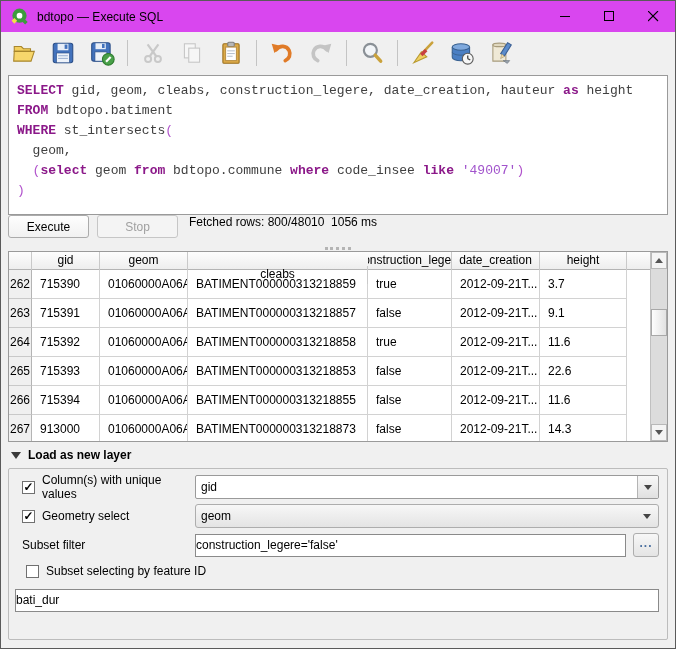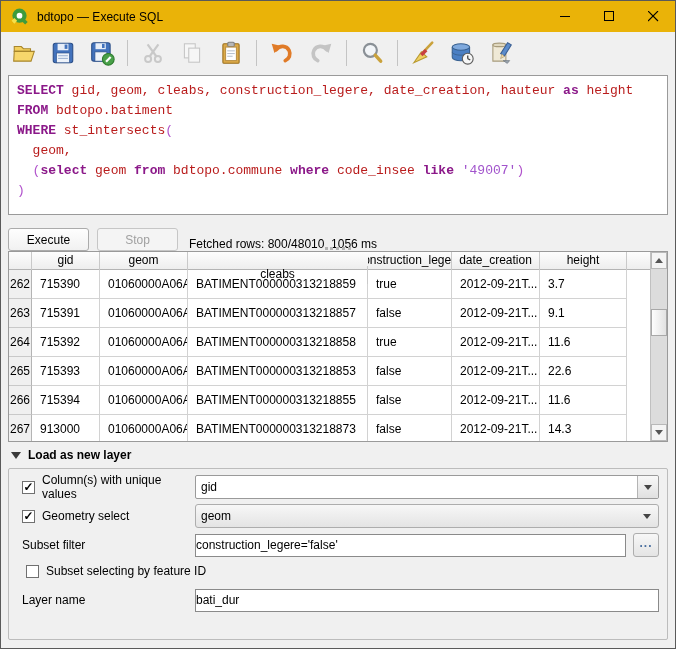--- a/index.html
+++ b/index.html
@@ -3,42 +3,42 @@
 <meta charset="utf-8">
 <style>
   * { margin:0; padding:0; box-sizing:border-box; }
   html,body { background:#cfcfcf; }
   body { font-family:"Liberation Sans", sans-serif; font-size:12px; color:#000; }
   .window {
     position:relative; width:676px; height:649px; background:#f0f0f0;
     border:1px solid #5a5a5a; overflow:hidden;
   }
   
-  .titlebar { height:31px; background:#eab308; display:flex; align-items:center; position:relative; }
+  .titlebar { height:31px; background:#d946ef; display:flex; align-items:center; position:relative; }
   .titlebar .appicon { margin:0 8px 0 9px; display:flex; }
   .titlebar .title { font-size:12px; }
   .winbtns { position:absolute; right:0; top:0; height:31px; display:flex; }
   .winbtn { width:44px; height:31px; display:flex; align-items:center; justify-content:center; }
   
   .toolbar { height:41px; background:#f0f0f0; display:flex; align-items:center; padding-left:6px; }
   .tbtn { width:34px; height:32px; display:flex; align-items:center; justify-content:center; border-radius:2px; }
   .tbtn + .tbtn { margin-left:5px; }
   .tsep { width:1px; height:26px; background:#c4c4c4; margin:0 8px; }
   
   .sql-editor {
     margin:2px 7px 0 7px; height:140px; background:#ffffff; border:1px solid #9a9a9a;
     font-family:"Liberation Mono","DejaVu Sans Mono",monospace; font-size:13px;
     line-height:20px; padding:5px 8px; white-space:pre; overflow:hidden;
   }
   .tok-kw  { color:#8b1889; font-weight:bold; }
-  .tok-id  { color:#b91c1c; }
+  .tok-id  { color:#404040; }
   .tok-pr  { color:#b153cc; }
   .tok-str { color:#a153cc; }
   
-  .querybar { height:36px; display:flex; align-items:flex-end; padding-left:7px; position:relative; }
+  .querybar { height:36px; display:flex; align-items:flex-start; padding-left:7px; position:relative; }
   .btn {
     height:23px; padding:0 14px; background:linear-gradient(#fefefe,#f1f1f1);
     border:1px solid #ababab; border-radius:3px; font-size:12px;
     display:flex; align-items:center; justify-content:center;
   }
   .btn.exec { width:81px; }
   .btn.stop { width:81px; margin-left:8px; color:#a0a0a0; background:#f4f4f4; border-color:#c6c6c6; }
   .status { margin-left:11px; white-space:pre; }
   .splitter-dots { position:absolute; left:50%; bottom:1px; transform:translateX(-50%); width:26px; border-top:3px dotted #b4b4b4; }
   
@@ -383,23 +383,20 @@
     </div>
 
     <div class="frow" style="height:18px">
       <div class="labelzone" style="width:auto">
         <span class="checkbox" style="margin-left:11px"></span>
         <span>Subset selecting by feature ID</span>
       </div>
     </div>
 
     <div class="frow" style="margin-top:3px">
-      <div class="labelzone">
-        <span class="plainlabel">Layer name</span>
-      </div>
       <div class="fieldzone">
         <input class="textinput" value="bati_dur" style="">
       </div>
     </div>
 
 
   </div>
 </div>
 
 </body></html>

